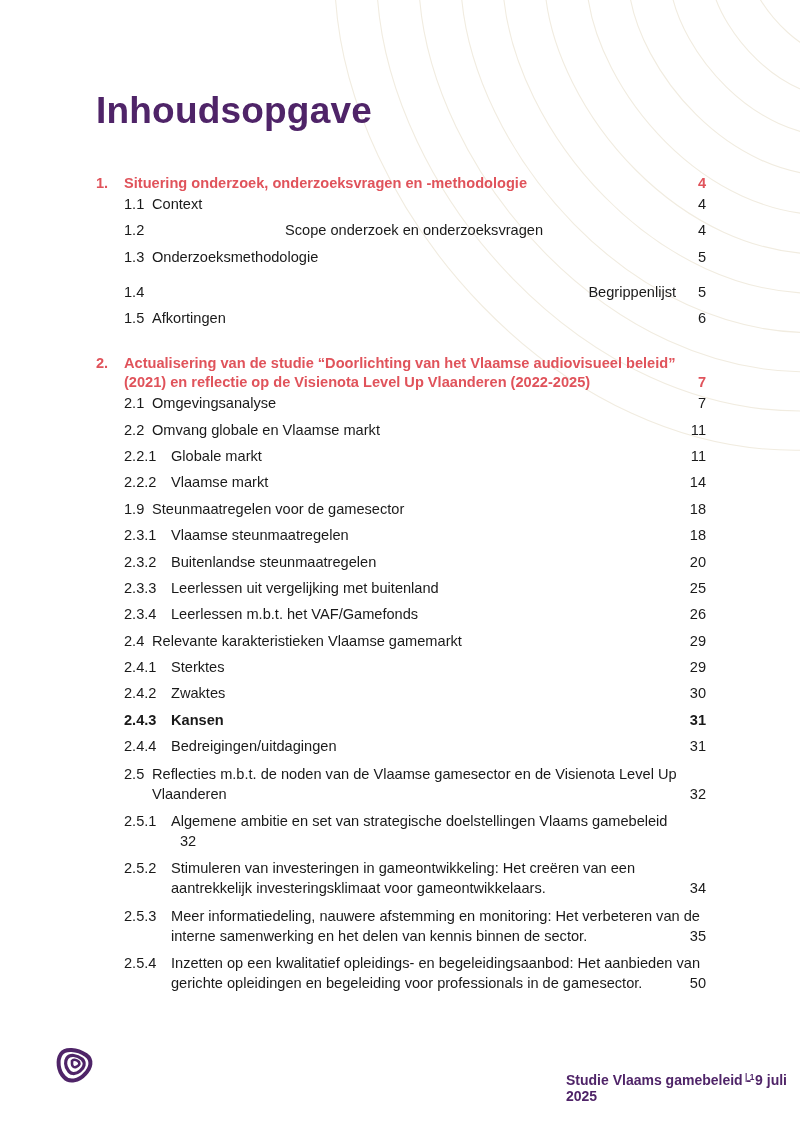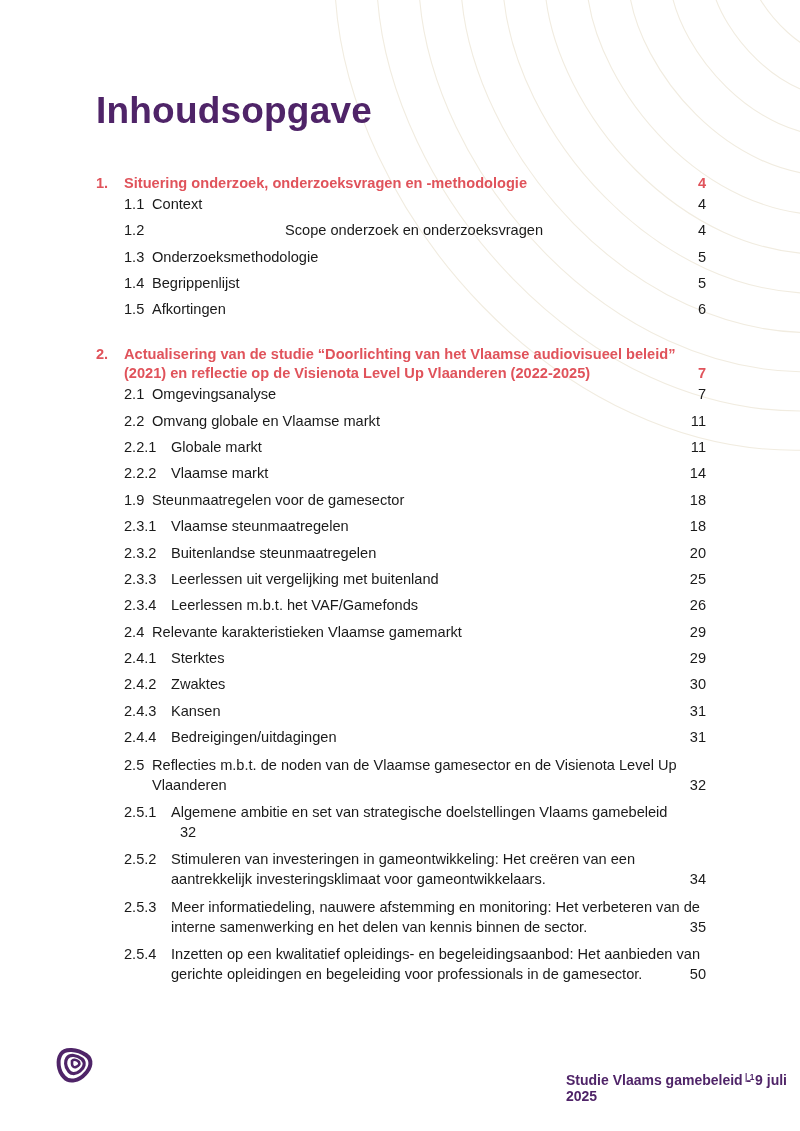--- a/index.html
+++ b/index.html
@@ -71,21 +71,21 @@
     <div class="row lvl2" style="margin-top: 7.4px; text-align: center;">
       <span class="num">1.2</span>
       <span class="text">Scope onderzoek en onderzoeksvragen</span>
       <span class="page">4</span>
     </div>
     <div class="row lvl2" style="margin-top: 7.4px;">
       <span class="num">1.3</span>
       <span class="text">Onderzoeksmethodologie</span>
       <span class="page">5</span>
     </div>
-    <div class="row lvl2" style="margin-top: 7px;">
+    <div class="row lvl2" style="margin-top: 16px; text-align: right;">
       <span class="num">1.4</span>
       <span class="text">Begrippenlijst</span>
       <span class="page">5</span>
     </div>
     <div class="row lvl2" style="margin-top: 7.4px;">
       <span class="num">1.5</span>
       <span class="text">Afkortingen</span>
       <span class="page">6</span>
     </div>
     <div class="row lvl1" style="margin-top: 26px;">
@@ -146,21 +146,21 @@
     <div class="row lvl3" style="margin-top: 7.4px;">
       <span class="num">2.4.1</span>
       <span class="text">Sterktes</span>
       <span class="page">29</span>
     </div>
     <div class="row lvl3" style="margin-top: 7.4px;">
       <span class="num">2.4.2</span>
       <span class="text">Zwaktes</span>
       <span class="page">30</span>
     </div>
-    <div class="row lvl3" style="margin-top: 7.4px;">
+    <div class="row lvl3" style="margin-top: 7.4px; font-weight: bold;">
       <span class="num">2.4.3</span>
       <span class="text">Kansen</span>
       <span class="page">31</span>
     </div>
     <div class="row lvl3" style="margin-top: 7.4px;">
       <span class="num">2.4.4</span>
       <span class="text">Bedreigingen/uitdagingen</span>
       <span class="page">31</span>
     </div>
     <div class="row lvl2" style="margin-top: 7.4px; line-height: 20px;">

